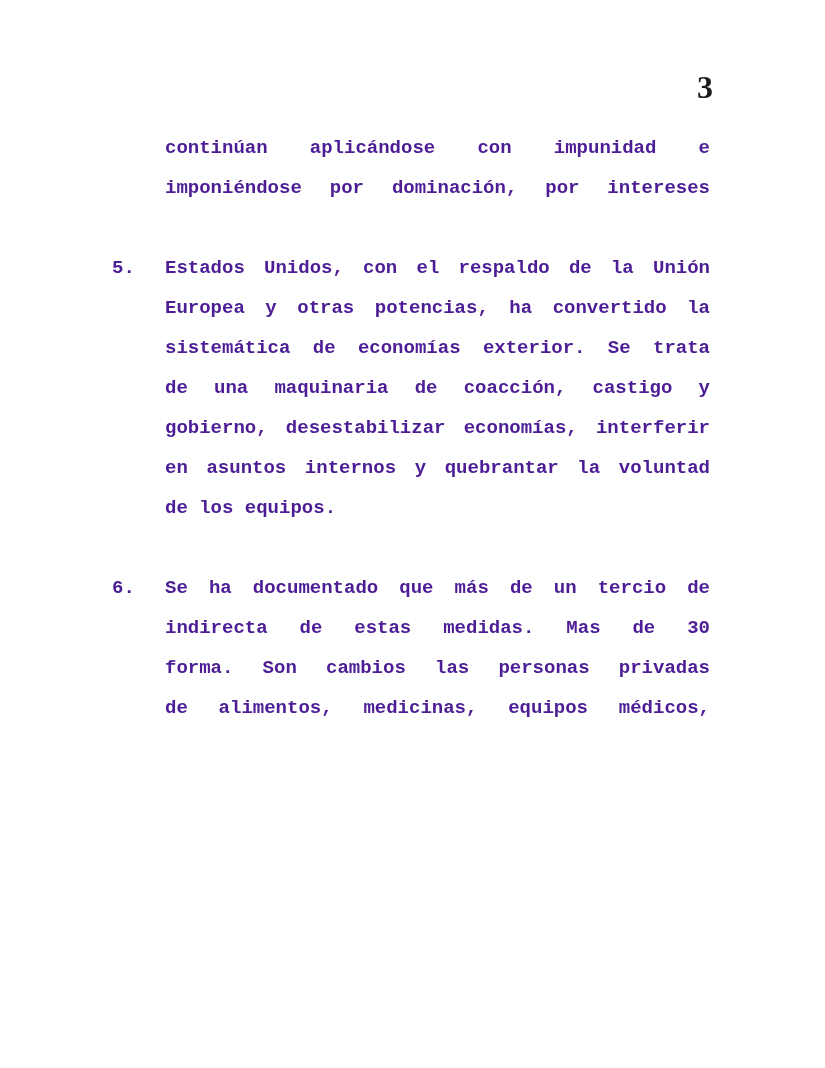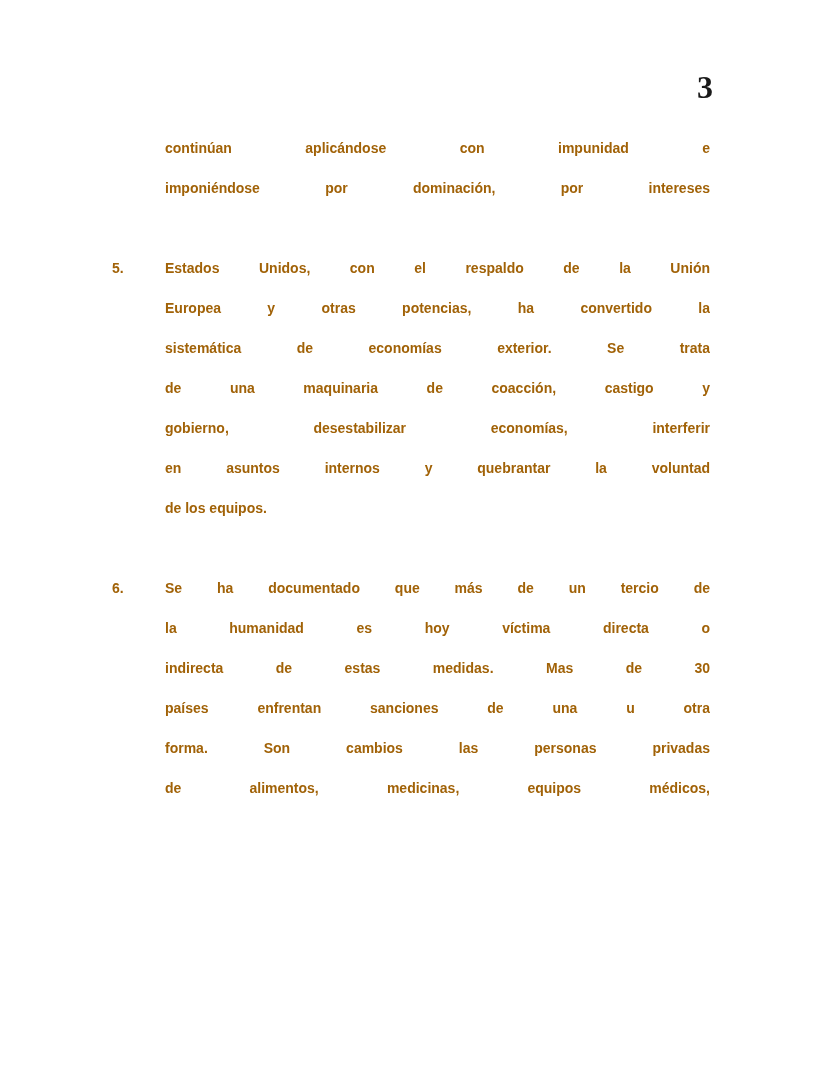--- a/index.html
+++ b/index.html
@@ -26,25 +26,25 @@
     font-family: "Liberation Serif", serif;
     font-weight: 700;
     font-size: 32px;
     line-height: 40px;
   }
   .content {
     position: absolute;
     left: 112px;
     top: 128px;
     width: 598px;
-    font-family: Liberation Sans, sans-serif;
+    font-family: Liberation Mono, monospace;
     font-weight: 700;
-    font-size: 14px;
+    font-size: 19px;
     line-height: 40px;
-    color: #a16207;
+    color: #4c1d95;
   }
   .para {
     margin: 0 0 40px 0;
     padding-left: 53px;
     position: relative;
   }
   .para:last-child {
     margin-bottom: 0;
   }
   .marker {
@@ -84,21 +84,19 @@
       <div class="line">sistemática de economías exterior. Se trata</div>
       <div class="line">de una maquinaria de coacción, castigo y</div>
       <div class="line">gobierno, desestabilizar economías, interferir</div>
       <div class="line">en asuntos internos y quebrantar la voluntad</div>
       <div class="line last">de los equipos.</div>
     </div>
 
     <div class="para">
       <span class="marker">6.</span>
       <div class="line">Se ha documentado que más de un tercio de</div>
-      <div class="line">la humanidad es hoy víctima directa o</div>
       <div class="line">indirecta de estas medidas. Mas de 30</div>
-      <div class="line">países enfrentan sanciones de una u otra</div>
       <div class="line">forma. Son cambios las personas privadas</div>
       <div class="line">de alimentos, medicinas, equipos médicos,</div>
     </div>
 
   </div>
 </div>
 
 </body></html>

